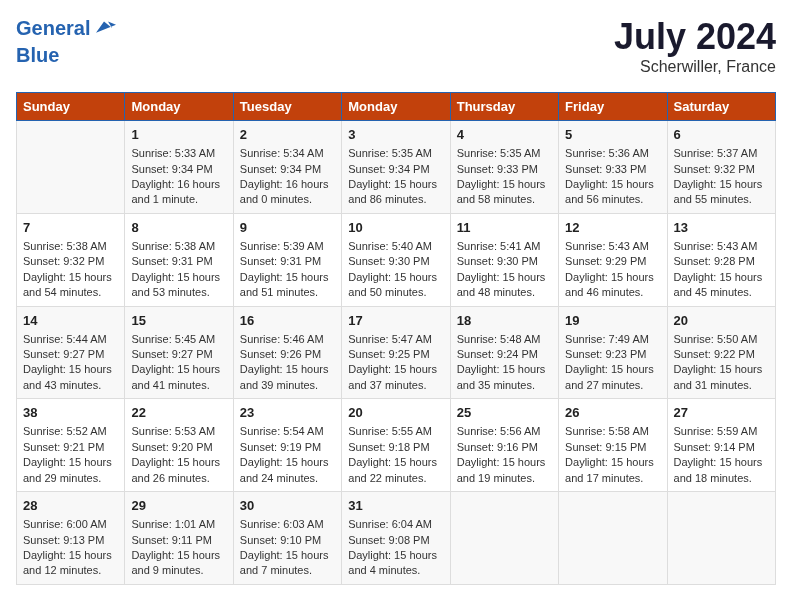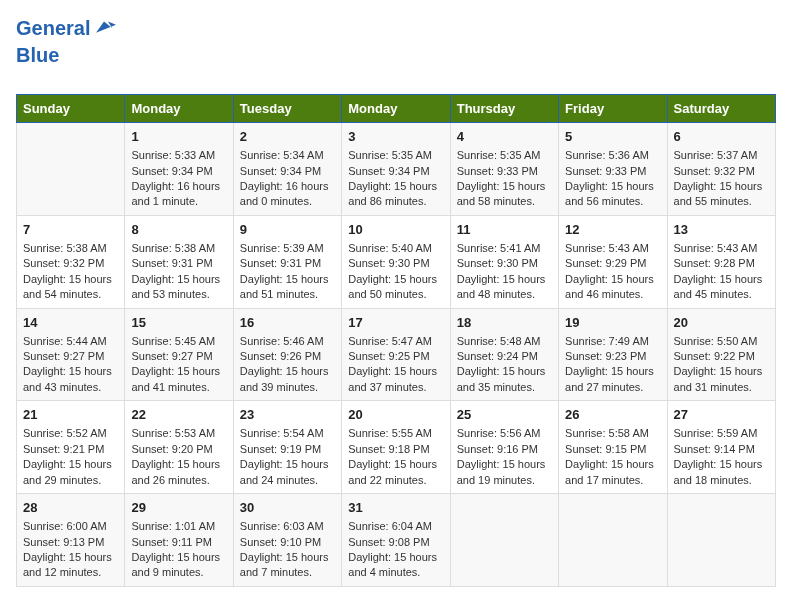--- a/index.html
+++ b/index.html
@@ -7,21 +7,21 @@
       font-family: Arial, sans-serif;
       background: #fff;
       width: 792px;
       min-height: 612px;
       padding: 16px;
     }
     .header {
       display: flex;
       justify-content: space-between;
       align-items: flex-start;
-      margin-bottom: 28px;
+      margin-bottom: 16px;
     }
     .logo {
       display: flex;
       align-items: center;
     }
     .logo-text {
       font-size: 20px;
       font-weight: bold;
       color: #1a1a2e;
       line-height: 1.1;
@@ -45,21 +45,21 @@
     .location {
       font-size: 16px;
       color: #333;
     }
     table {
       width: 100%;
       border-collapse: collapse;
       font-size: 11px;
     }
     thead tr {
-      background-color: #4d7c0f;
+      background-color: #c2410c;
       color: #fff;
     }
     thead th {
       padding: 6px 6px;
       text-align: left;
       font-size: 13px;
       font-weight: bold;
       border: 1px solid #2563b0;
     }
     tbody tr {
@@ -96,20 +96,24 @@
 <div class="header">
   <div class="logo">
     <div>
       <div class="logo-text">
         <span>General</span><svg class="logo-icon" viewBox="0 0 30 24" style="display:inline-block;vertical-align:middle;margin-bottom:4px;">
             <polygon points="5,18 15,4 25,12 20,4 30,8" fill="#2563b0"></polygon>
           </svg><br><span>Blue</span>
       </div>
     </div>
   </div>
+  <div class="title-block">
+    <div class="month-year">July 2024</div>
+    <div class="location">Scherwiller, France</div>
+  </div>
 </div>
 
 <table>
   <thead>
     <tr>
     <th>Sunday</th>
         <th>Monday</th>
         <th>Tuesday</th>
         <th>Monday</th>
         <th>Thursday</th>
@@ -260,21 +264,21 @@
         <td>
           <span class="day-num">20</span>
           <div class="cell-text">Sunrise: 5:50 AM</div>
           <div class="cell-text">Sunset: 9:22 PM</div>
           <div class="cell-text">Daylight: 15 hours</div>
           <div class="cell-text">and 31 minutes.</div>
         </td>
       </tr>
       <tr>
         <td>
-          <span class="day-num">21</span>
+          <span class="day-num">38</span>
           <div class="cell-text">Sunrise: 5:52 AM</div>
           <div class="cell-text">Sunset: 9:21 PM</div>
           <div class="cell-text">Daylight: 15 hours</div>
           <div class="cell-text">and 29 minutes.</div>
         </td>
         <td>
           <span class="day-num">22</span>
           <div class="cell-text">Sunrise: 5:53 AM</div>
           <div class="cell-text">Sunset: 9:20 PM</div>
           <div class="cell-text">Daylight: 15 hours</div>

